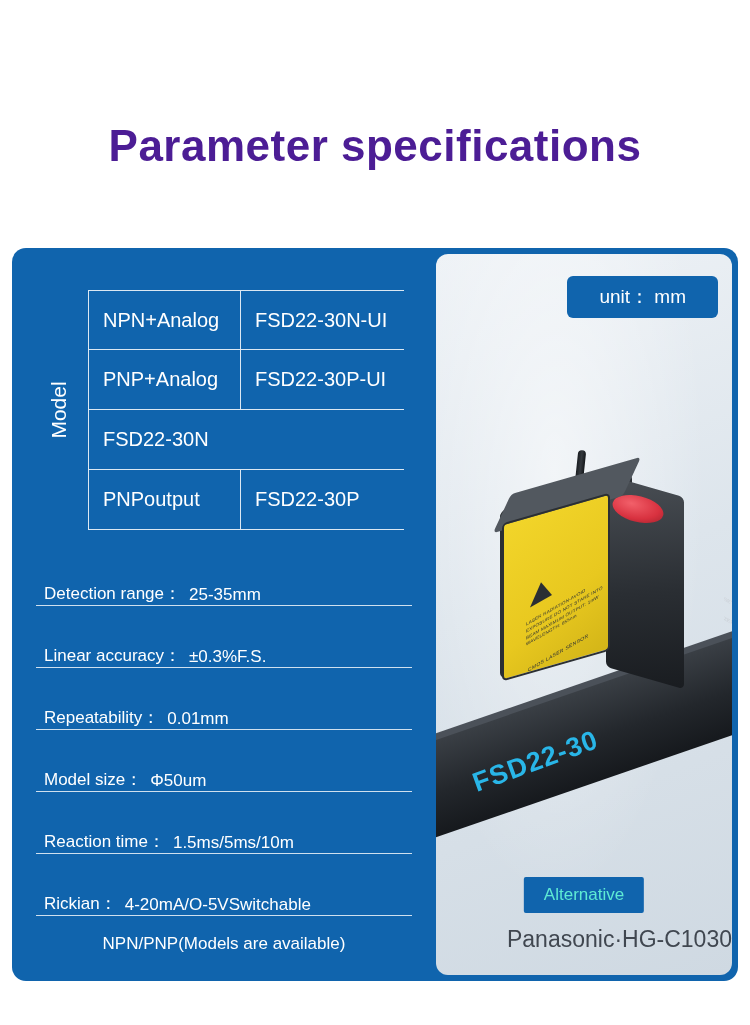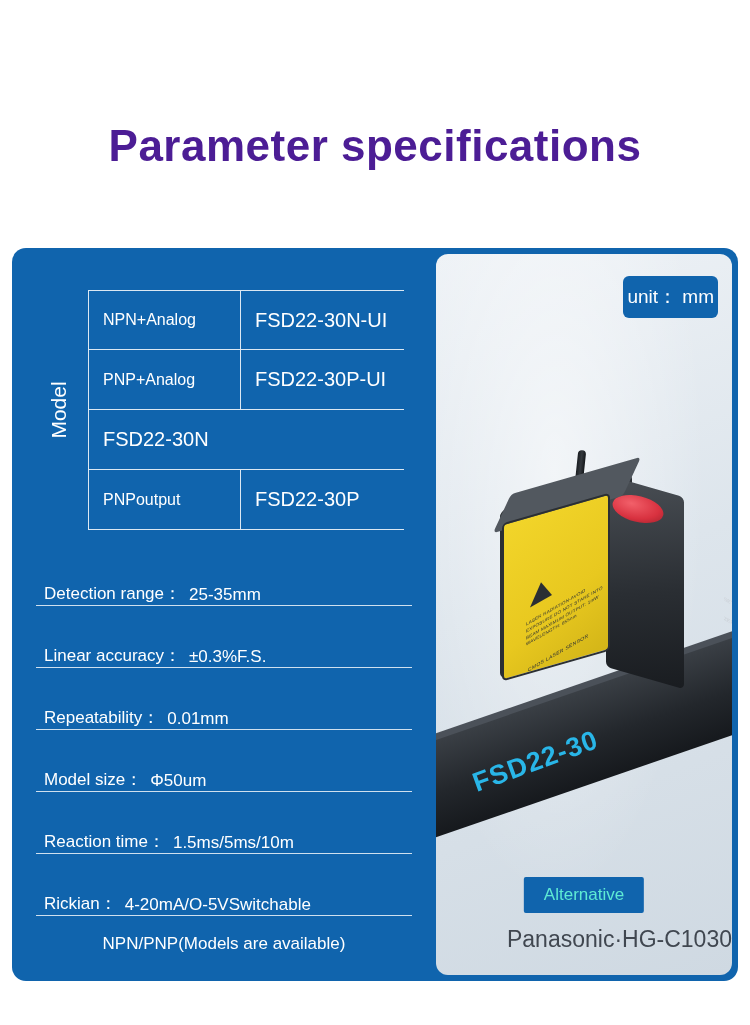--- a/index.html
+++ b/index.html
@@ -86,21 +86,21 @@
     height: 60px;
     border-bottom: 1px solid rgba(255,255,255,0.85);
   }
   .model-row:first-child {
     border-top: 1px solid rgba(255,255,255,0.85);
   }
   .model-row .mr-type {
     width: 152px;
     padding-left: 14px;
     color: #ffffff;
-    font-size: 16px;
+    font-size: 20px;
     border-right: 1px solid rgba(255,255,255,0.85);
     height: 100%;
     display: flex;
     align-items: center;
   }
   .model-row .mr-code {
     padding-left: 14px;
     color: #ffffff;
     font-size: 20px;
     display: flex;
@@ -152,21 +152,21 @@
   }
 
   
   .unit-badge {
     position: absolute;
     right: 14px;
     top: 22px;
     background: #1064ad;
     color: #ffffff;
     border-radius: 6px;
-    padding: 8px 4px;
+    padding: 8px 32px;
     font-size: 19px;
     z-index: 6;
     white-space: nowrap;
   }
 
   
   .rail {
     position: absolute;
     left: -60px;
     top: 430px;

